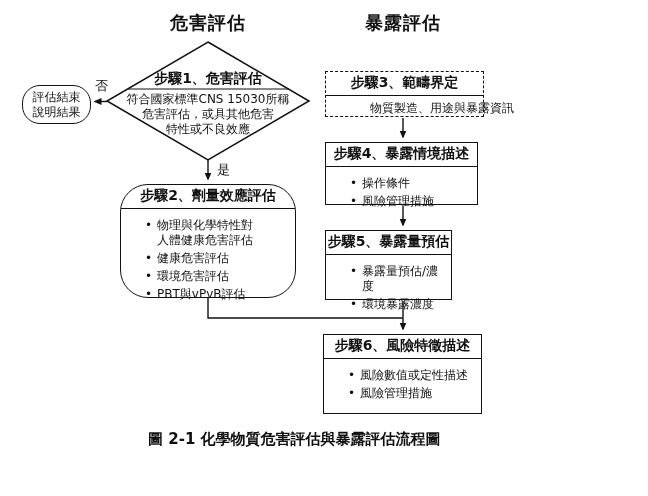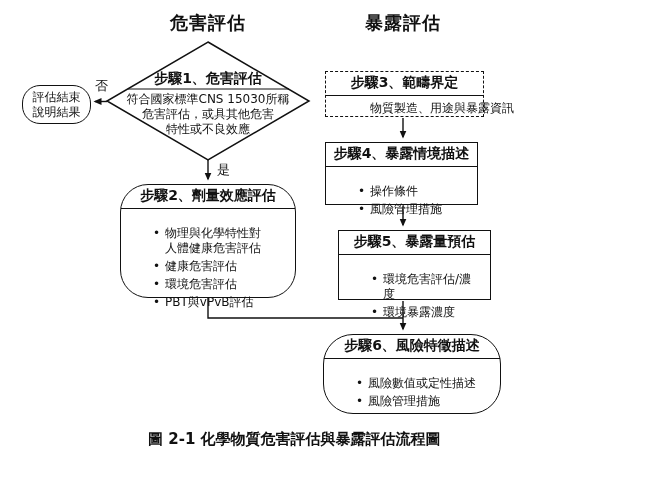--- a/index.html
+++ b/index.html
@@ -72,21 +72,21 @@
   }
   .box-body {
     font-size: 12px;
     text-align: center;
     padding: 4px 0 2px 0;
     white-space: nowrap;
     margin-left: 44px;
   }
   ul.bullets {
     list-style: none;
-    margin: 12px;
+    margin: 4px;
     padding: 5px 2px 2px 20px;
   }
   ul.bullets li {
     position: relative;
     font-size: 12px;
     line-height: 15px;
     margin-bottom: 3px;
     padding-left: 12px;
     white-space: pre-line;
   }
@@ -160,29 +160,29 @@
   </div>
 
   <div class="box" style="left:325px; top:142px; width:153px; height:63px;">
     <div class="box-header">步驟4、暴露情境描述</div>
     <ul class="bullets indent-28">
       <li>操作條件</li>
       <li>風險管理措施</li>
     </ul>
   </div>
 
-  <div class="box" style="left:338px; top:230px; width:153px; height:70px;">
+  <div class="box" style="left:325px; top:230px; width:127px; height:70px;">
     <div class="box-header">步驟5、暴露量預估</div>
     <ul class="bullets indent-28">
-      <li>環境危害評估/濃度</li>
+      <li>暴露量預估/濃度</li>
       <li>環境暴露濃度</li>
     </ul>
   </div>
 
-  <div class="box" style="left:323px; top:334px; width:178px; height:80px;border-radius:30px;">
+  <div class="box" style="left:323px; top:334px; width:159px; height:80px;">
     <div class="box-header">步驟6、風險特徵描述</div>
     <ul class="bullets indent-8">
       <li>風險數值或定性描述</li>
       <li>風險管理措施</li>
     </ul>
   </div>
 
   <div class="abs caption" style="left:112px; top:430px;">圖 2-1  化學物質危害評估與暴露評估流程圖</div>
 
 </div>

